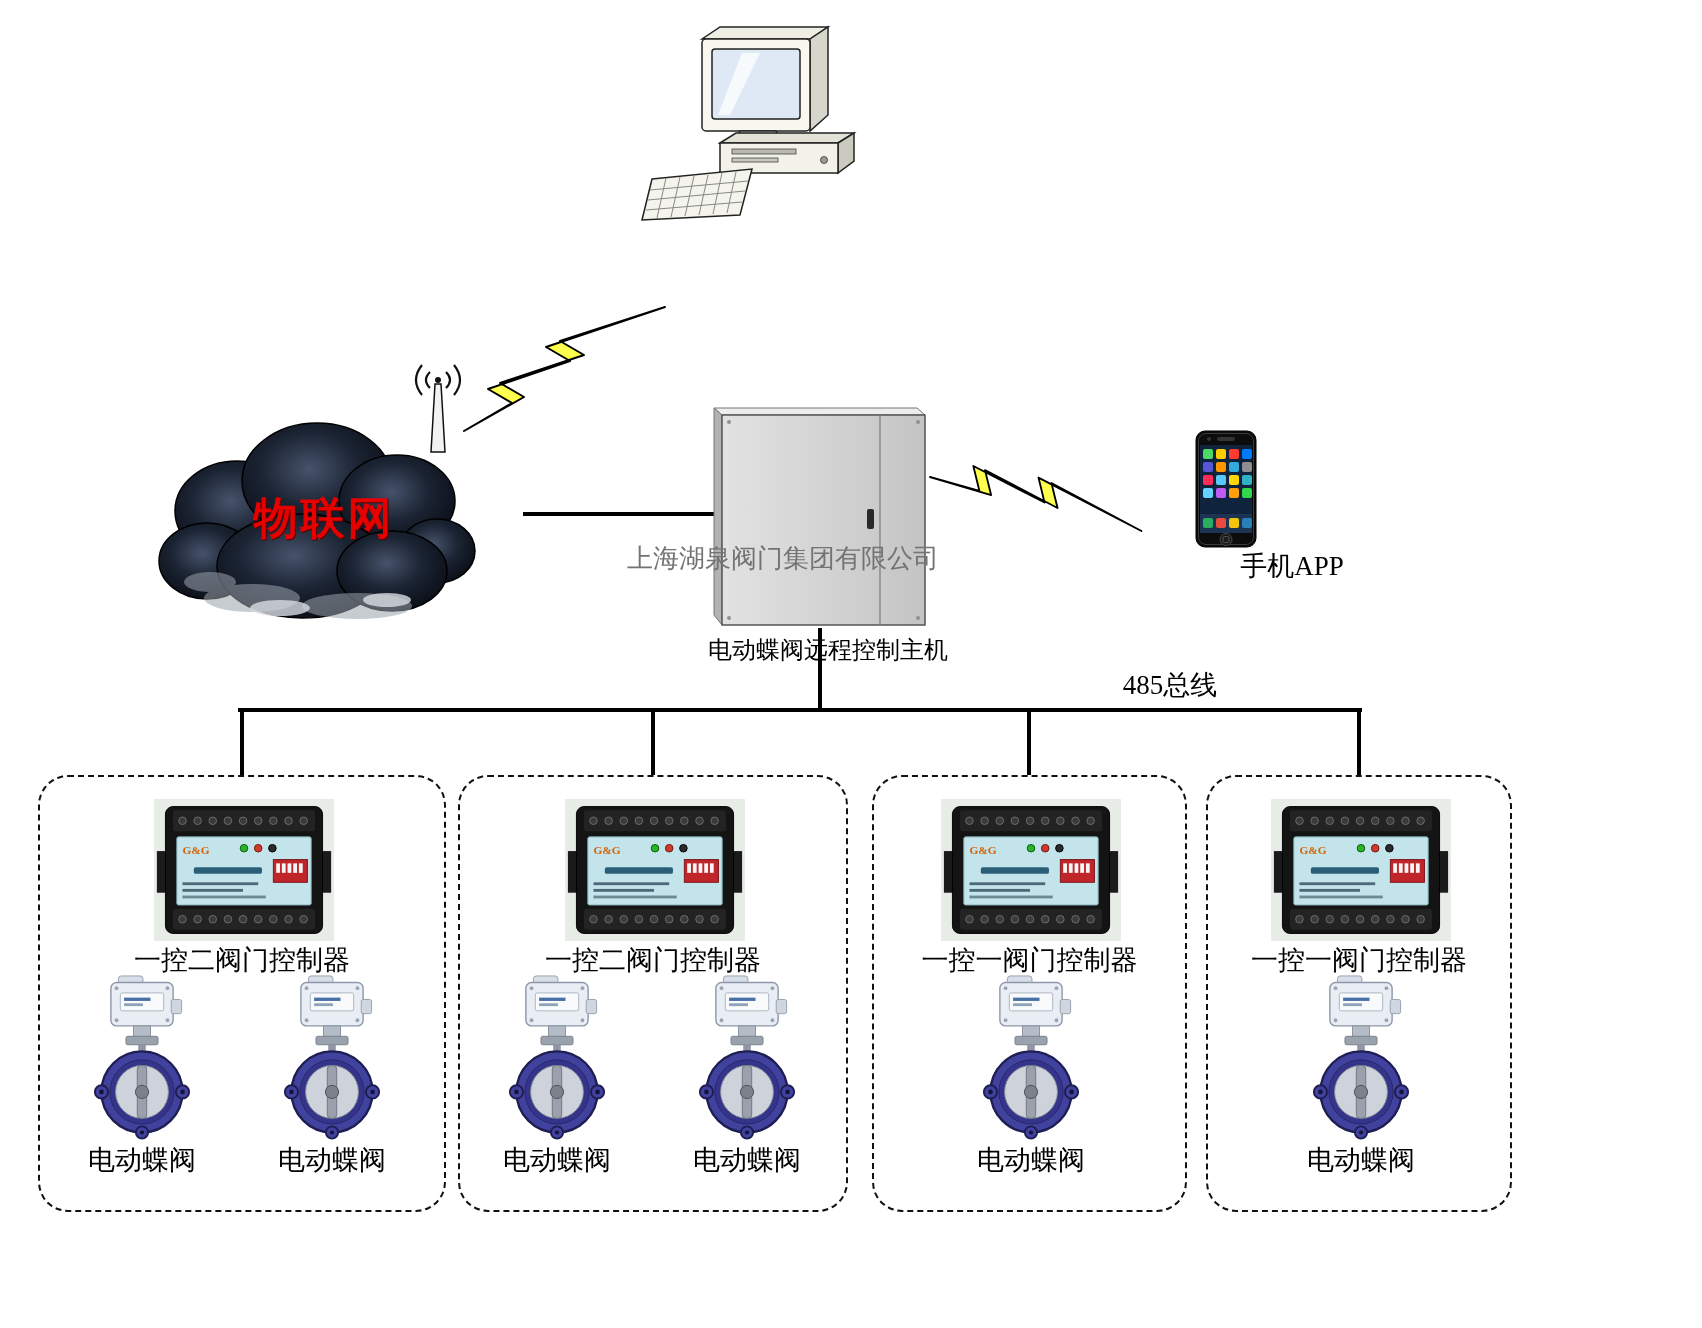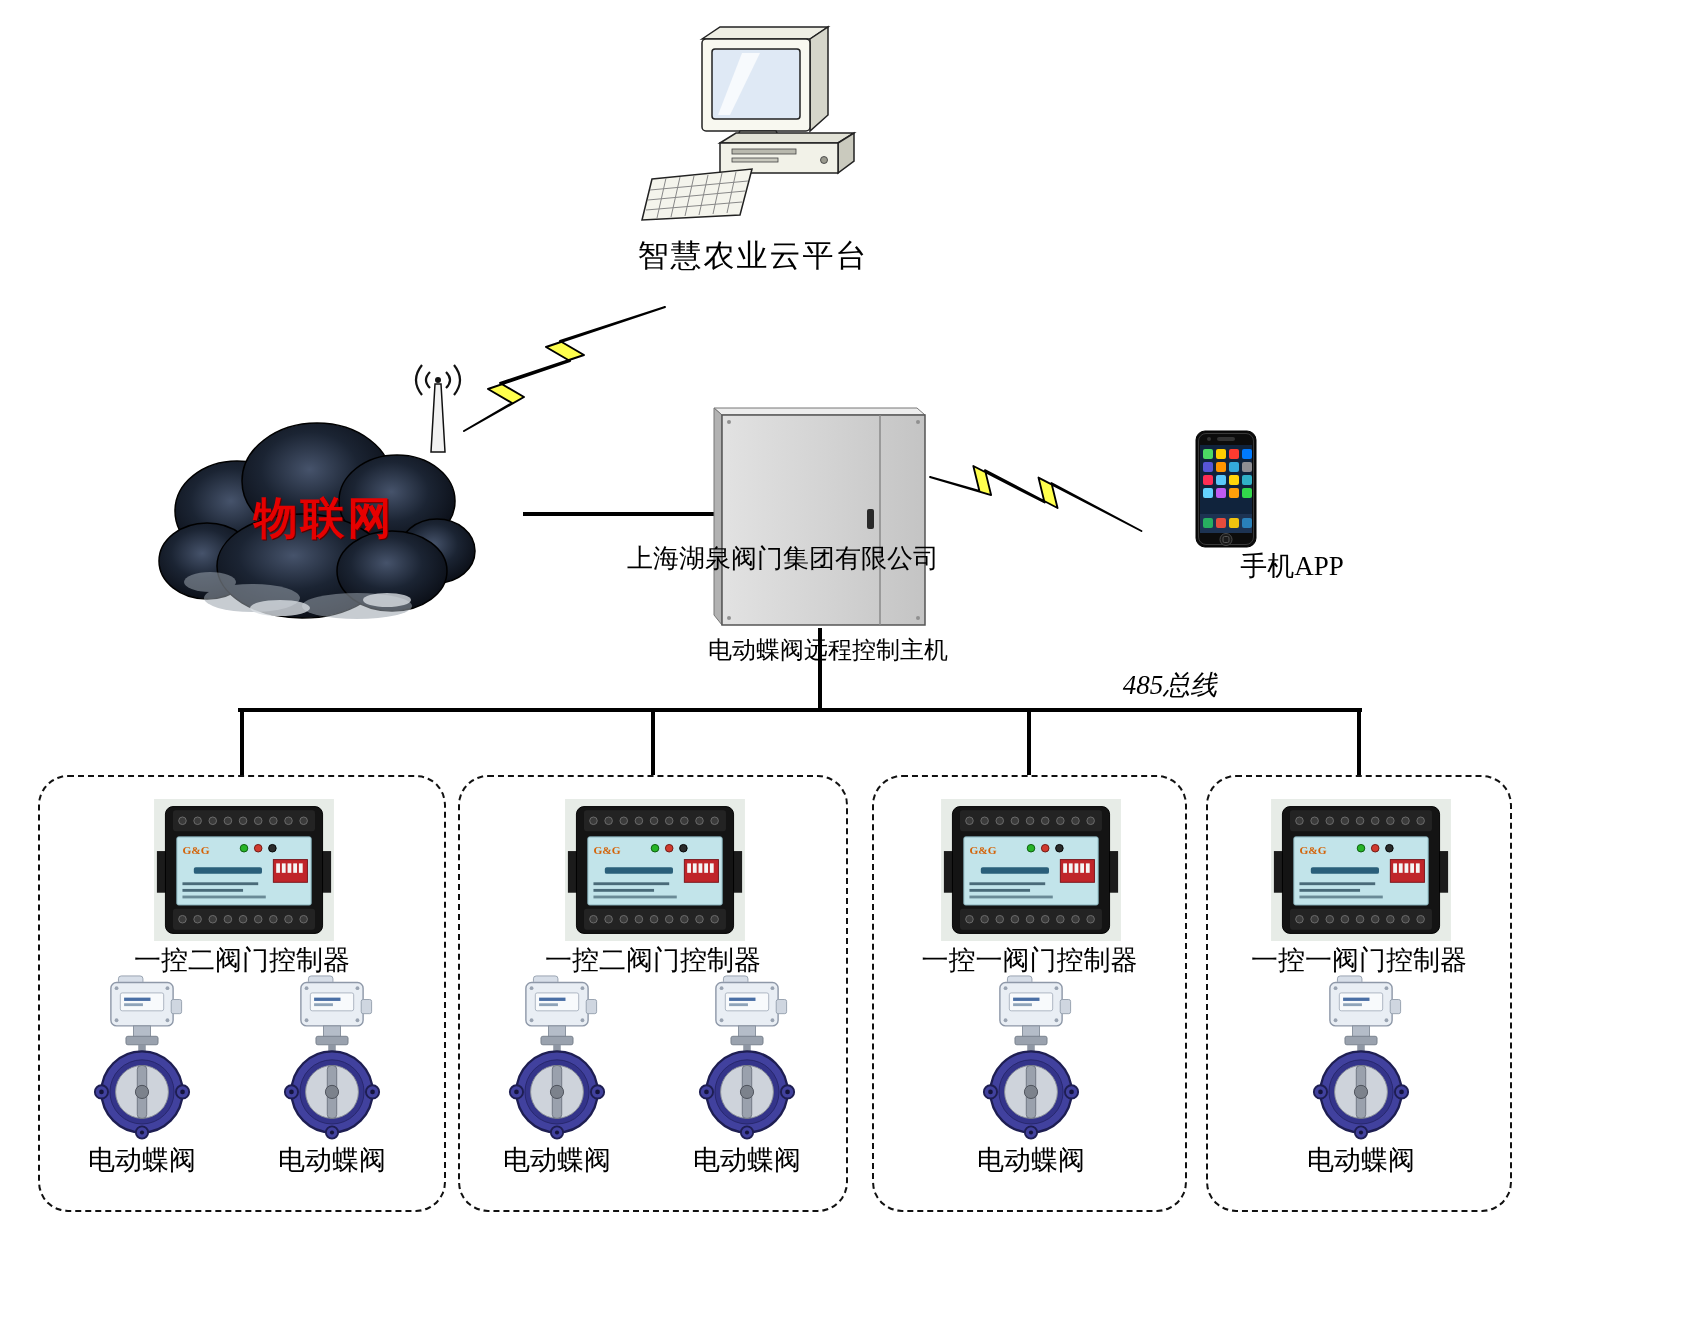--- a/index.html
+++ b/index.html
@@ -3,21 +3,21 @@
 <meta charset="utf-8">
 <style>
   * { margin:0; padding:0; box-sizing:border-box; }
   html,body { background:#ffffff; }
   body { font-family:"Liberation Serif","DejaVu Serif",serif; }
   .canvas { position:relative; width:1702px; height:1328px; background:#fff; overflow:hidden; }
   .abs { position:absolute; }
   .label { position:absolute; color:#000; text-align:center; line-height:1.15; }
   .line { position:absolute; background:#000; }
   .group { position:absolute; border:2.5px dashed #111; border-radius:30px; background:#fff; }
-  .watermark { color:#000000; }
+  .watermark { color:#737373; }
   .iot-label { color:#e60000; font-weight:bold; letter-spacing:3px; text-shadow:1px 1px 0 #5a0000;font-family:Liberation Serif, serif; }
   svg { display:block; overflow:visible; }
 </style>
 </head>
 <body>
 
 <div class="canvas">
 
   <div class="abs" style="left:640px; top:15px; width:230px; height:205px;">
     <svg viewBox="0 0 230 205" width="230" height="205">
@@ -32,21 +32,20 @@
       <rect x="80" y="128" width="118" height="30" fill="#f2f2e8" stroke="#222" stroke-width="1.5"></rect>
       <rect x="92" y="134" width="64" height="5" fill="#b9b9ae" stroke="#444" stroke-width="0.8"></rect>
       <rect x="92" y="143" width="46" height="4" fill="#c9c9be" stroke="#444" stroke-width="0.8"></rect>
       <circle cx="184" cy="145" r="3.5" fill="#9a9a8e" stroke="#333" stroke-width="0.8"></circle>
       <polygon points="12,164 112,154 100,200 2,205" fill="#f4f4ec" stroke="#222" stroke-width="1.5"></polygon>
       <path d="M10,175 L108,166 M8,185 L105,176 M6,195 L102,187" stroke="#888" stroke-width="1" fill="none"></path>
       <path d="M26,163 L17,203 M40,162 L31,202 M54,161 L45,201 M68,160 L59,200 M82,158 L73,199 M96,157 L87,198" stroke="#888" stroke-width="1" fill="none"></path>
     </svg>
   </div>
 
-  <div class="label" style="left:593px; top:238px; width:320px; font-size:31px; letter-spacing:2px;">智慧农业云平台</div>
 
   <div class="abs" style="left:462px; top:305px; width:205px; height:128px;">
     <svg viewBox="0 0 205 128" width="205" height="128">
       <polygon points="203,2 84,42 108,56 26,84 50,98 2,126 62,92 38,78 122,50 98,36" fill="#ffff4d" stroke="#000" stroke-width="2" stroke-linejoin="round"></polygon>
     </svg>
   </div>
 
   <div class="abs" style="left:152px; top:386px; width:325px; height:250px;">
     <svg viewBox="0 0 325 250" width="325" height="250">
       <defs>
@@ -155,21 +154,21 @@
         <rect x="34" y="88" width="10" height="10" rx="2" fill="#f1c40f"></rect>
         <rect x="47" y="88" width="10" height="10" rx="2" fill="#2980b9"></rect>
       </g>
       <circle cx="31" cy="109.5" r="6" fill="#1a1a1a" stroke="#4a4a4a"></circle>
       <rect x="28" y="106.5" width="6" height="6" rx="1.5" fill="none" stroke="#555"></rect>
     </svg>
   </div>
 
   <div class="label" style="left:1232px; top:551px; width:120px; font-size:27px;">手机APP</div>
 
-  <div class="label" style="left:1105px; top:670px; width:130px; font-size:27px;font-style:italic;">485总线</div>
+  <div class="label" style="left:1105px; top:670px; width:130px; font-size:27px;">485总线</div>
 
   <div class="line" style="left:818px; top:628px; width:4px; height:82px;"></div>
   <div class="line" style="left:238px; top:708px; width:1124px; height:4px;"></div>
   <div class="line" style="left:240px;  top:708px; width:4px; height:68px;"></div>
   <div class="line" style="left:651px;  top:708px; width:4px; height:68px;"></div>
   <div class="line" style="left:1027px; top:708px; width:4px; height:68px;"></div>
   <div class="line" style="left:1357px; top:708px; width:4px; height:68px;"></div>
 
   <div class="group" style="left:38px; top:775px; width:408px; height:437px;">
     <div class="abs" style="left:114px; top:22px; width:180px; height:142px;">

